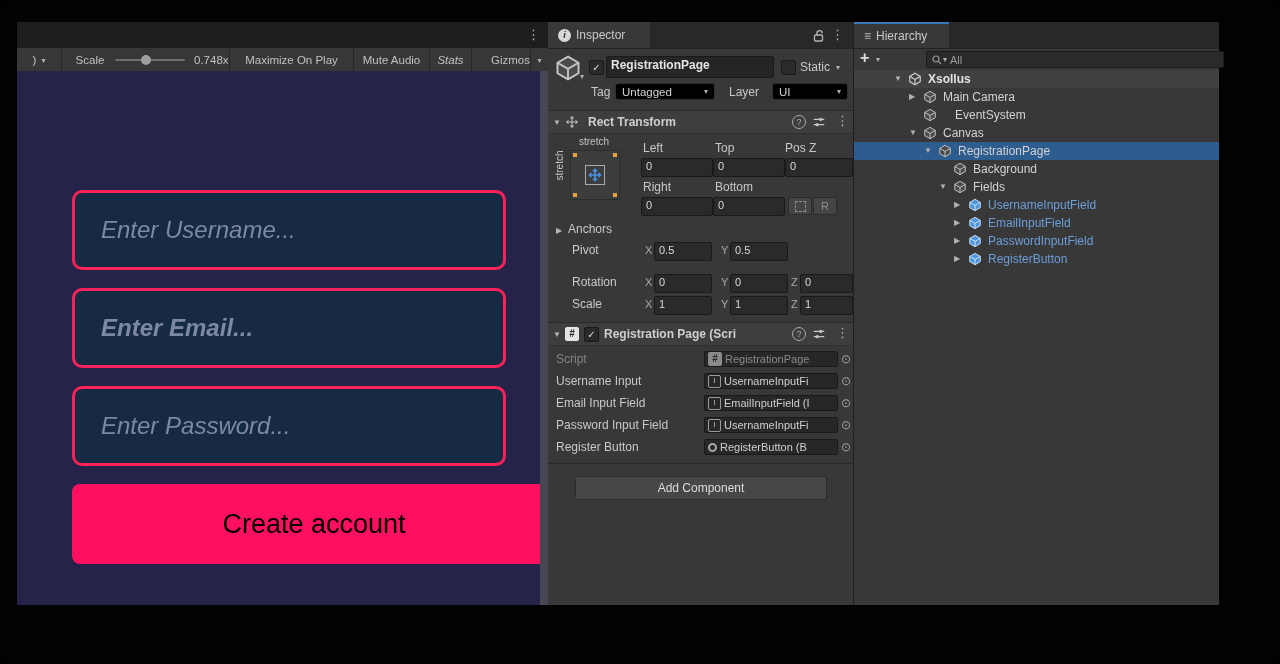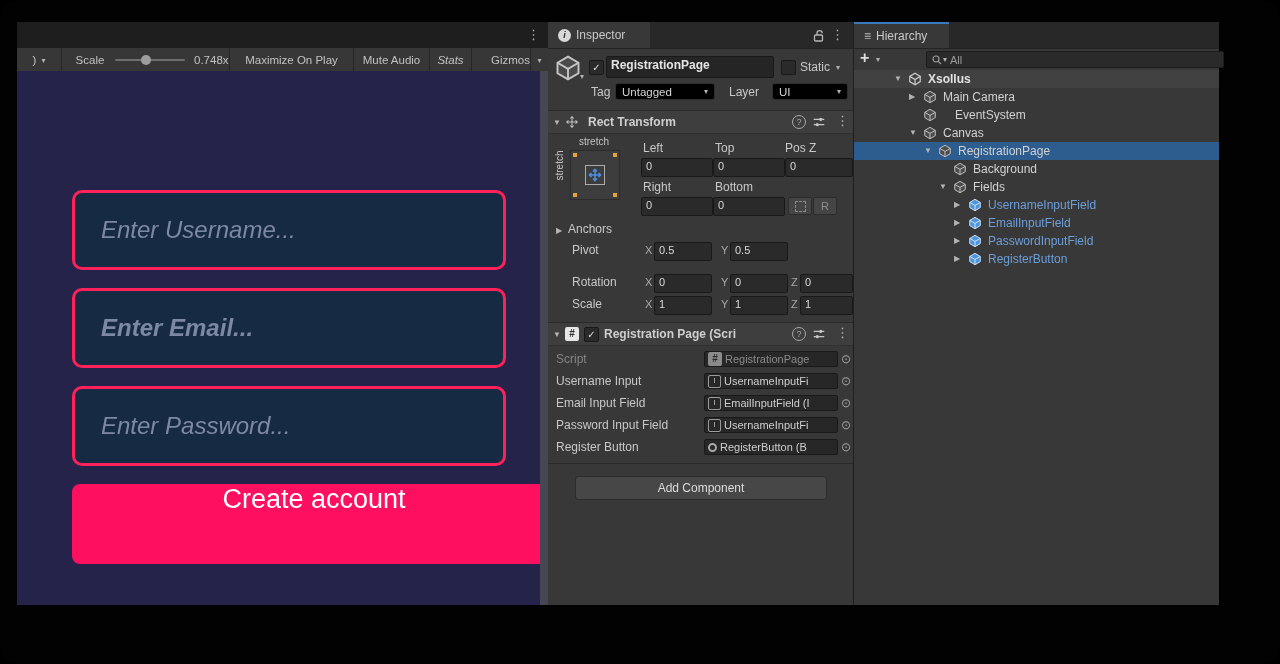--- a/index.html
+++ b/index.html
@@ -25,21 +25,21 @@
   .tsep{position:absolute;top:0;width:1px;height:24px;background:#262626;}
   .slidertrack{position:relative;width:70px;height:2px;background:#6e6e6e;border-radius:1px;}
   .sliderknob{position:absolute;top:-4px;left:26px;width:10px;height:10px;border-radius:50%;background:#9d9d9d;}
   .scaleval{display:inline-block;width:40px;overflow:hidden;white-space:nowrap;}
   .viewport{position:absolute;left:0;top:49px;width:523px;height:534px;background:#252349;overflow:hidden;}
   .vstrip{position:absolute;left:523px;top:49px;width:8px;height:534px;background:#474753;}
   .gfield{position:absolute;left:55px;width:402px;height:74px;background:#172a44;border:3px solid #ff2159;
           border-radius:10px;display:flex;align-items:center;padding-left:26px;
           font-style:italic;font-size:24px;color:#7d89a3;}
   .gbutton{position:absolute;left:55px;width:484px;height:80px;background:#ff0f5f;border-radius:8px;
-           display:flex;align-items:flex-start;justify-content:center;font-size:27px;color:#ffffff;}
+           display:flex;align-items:center;justify-content:center;font-size:27px;color:#000000;}
 
   
   .ilabel{font-size:12px;color:#c8c8c8;}
   .dim{color:#848484;}
   .nfield{position:absolute;height:15px;background:#2a2a2a;border:1px solid #191919;border-radius:2px;
           font-size:11px;color:#d8d8d8;padding:1px 4px;white-space:nowrap;overflow:hidden;}
   .namefield{font-weight:bold;font-size:12px;color:#e4e4e4;}
   .dropdown{position:absolute;height:17px;background:#000000;border:1px solid #2e2e2e;border-radius:3px;
             font-size:11.5px;color:#d4d4d4;display:flex;align-items:center;justify-content:space-between;
             padding:0 6px;box-sizing:border-box;}

